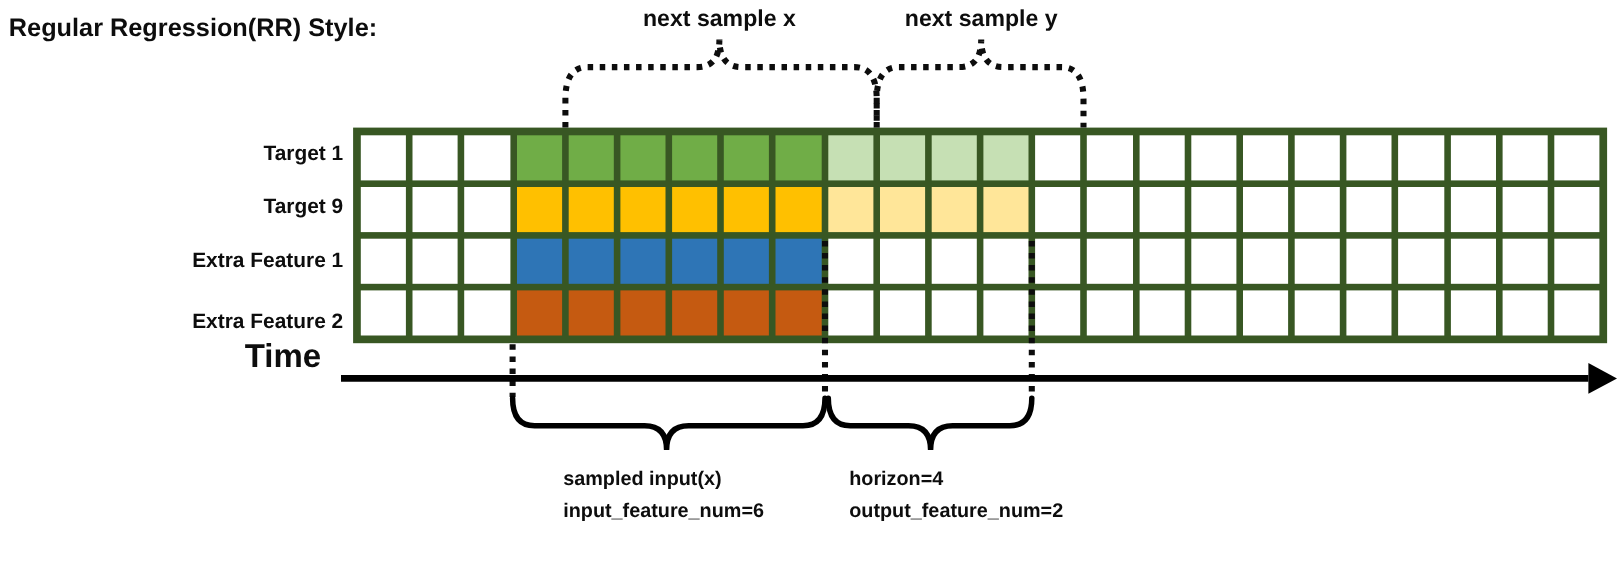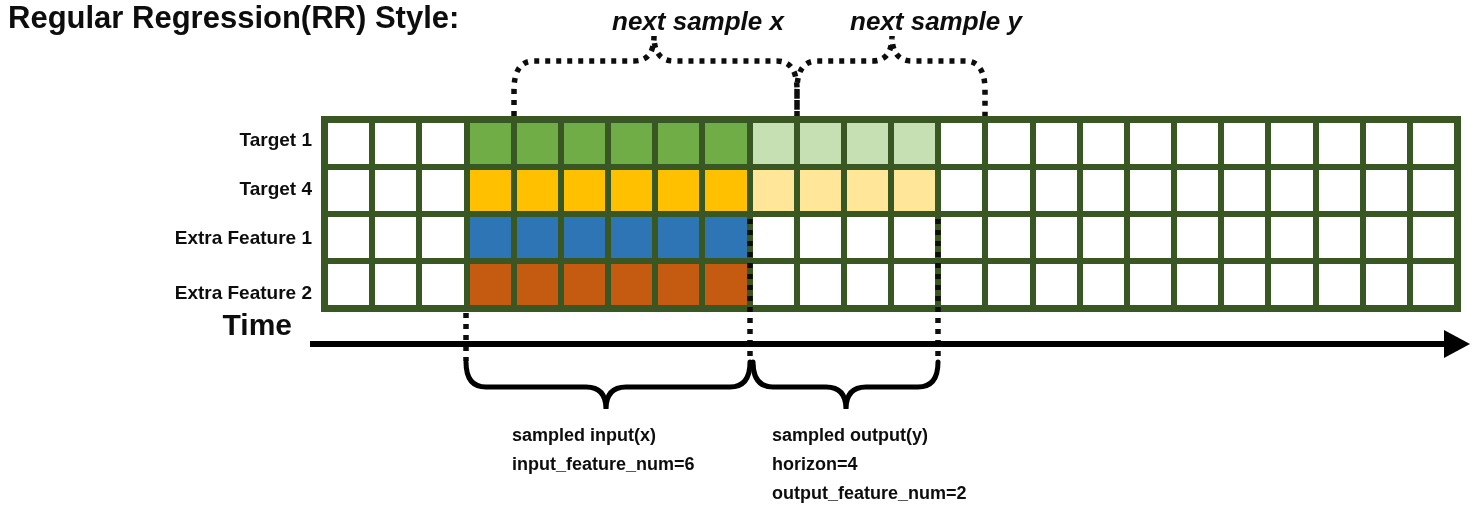--- a/index.html
+++ b/index.html
@@ -1,50 +1,50 @@
 <!DOCTYPE html>
 <html><head>
 <meta charset="utf-8">
 <style>
   html,body{margin:0;padding:0;background:#ffffff;}
   .canvas{
     position:relative;width:1476px;height:516px;background:#fff;overflow:hidden;
     font-family:"Liberation Sans","DejaVu Sans",sans-serif;color:#0d0d0d;
   }
-  .title{position:absolute;left:8px;top:0;font-size:31px;font-weight:bold;}
+  .title{position:absolute;left:8px;top:12px;font-size:23px;font-weight:bold;}
   .row-label{position:absolute;left:0;width:312px;height:34px;line-height:34px;
     text-align:right;font-size:19px;font-weight:bold;}
   .rl0{top:123px;} .rl1{top:172px;} .rl2{top:221px;} .rl3{top:276px;}
   .sample-grid{
     position:absolute;left:321px;top:116px;width:1140px;height:196px;
     box-sizing:border-box;padding:7px;background:#385723;
     display:grid;grid-template-columns:repeat(24,1fr);grid-template-rows:repeat(4,1fr);gap:6px;
   }
   .cell{background:#ffffff;}
-  .ann-top{position:absolute;top:6px;width:260px;text-align:right;
-    font-size:26px;font-style:italic;font-weight:600;}
+  .ann-top{position:absolute;top:6px;width:260px;text-align:center;
+    font-size:21px;font-weight:600;}
   .ann-x{left:524px;} .ann-y{left:762px;}
   .time-label{position:absolute;left:100px;top:308px;width:192px;text-align:right;
     font-size:30px;font-weight:bold;}
   .note{position:absolute;top:421px;font-size:18px;font-weight:600;line-height:29px;white-space:nowrap;}
   .note-in{left:512px;} .note-out{left:772px;}
   .overlay{position:absolute;left:0;top:0;pointer-events:none;}
 </style>
 </head>
 <body>
 
 <div class="canvas">
 
   <div class="title">Regular Regression(RR) Style:</div>
 
   <div class="ann-top ann-x">next sample x</div>
   <div class="ann-top ann-y">next sample y</div>
 
   <div class="row-label rl0">Target 1</div>
-  <div class="row-label rl1">Target 4</div>
+  <div class="row-label rl1">Target 9</div>
   <div class="row-label rl2">Extra Feature 1</div>
   <div class="row-label rl3">Extra Feature 2</div>
 
   <div class="sample-grid" style="background: rgb(56, 87, 35);">
       <div class="cell"></div>
       <div class="cell"></div>
       <div class="cell"></div>
       <div class="cell" style="background: rgb(112, 173, 71);"></div>
       <div class="cell" style="background: rgb(112, 173, 71);"></div>
       <div class="cell" style="background: rgb(112, 173, 71);"></div>
@@ -140,21 +140,20 @@
       <div class="cell"></div>
     </div>
 
   <div class="time-label">Time</div>
 
   <div class="note note-in">
     <div>sampled input(x)</div>
     <div>input_feature_num=6</div>
   </div>
   <div class="note note-out">
-    <div>sampled output(y)</div>
     <div>horizon=4</div>
     <div>output_feature_num=2</div>
   </div>
 
   <svg class="overlay" width="1476" height="516" viewBox="0 0 1476 516">
 
     <path d="M514,116 L514,90 Q514,61 534,61 L634,61 Q654,61 654,36 Q654,61 674,61 L777,61 Q797,61 797,90 L797,116" fill="none" stroke="#0d0d0d" stroke-width="5.5" stroke-dasharray="5 6"></path>
 
     <path d="M797,116 L797,90 Q797,61 817,61 L872,61 Q892,61 892,36 Q892,61 912,61 L965,61 Q985,61 985,90 L985,116" fill="none" stroke="#0d0d0d" stroke-width="5.5" stroke-dasharray="5 6"></path>
 

